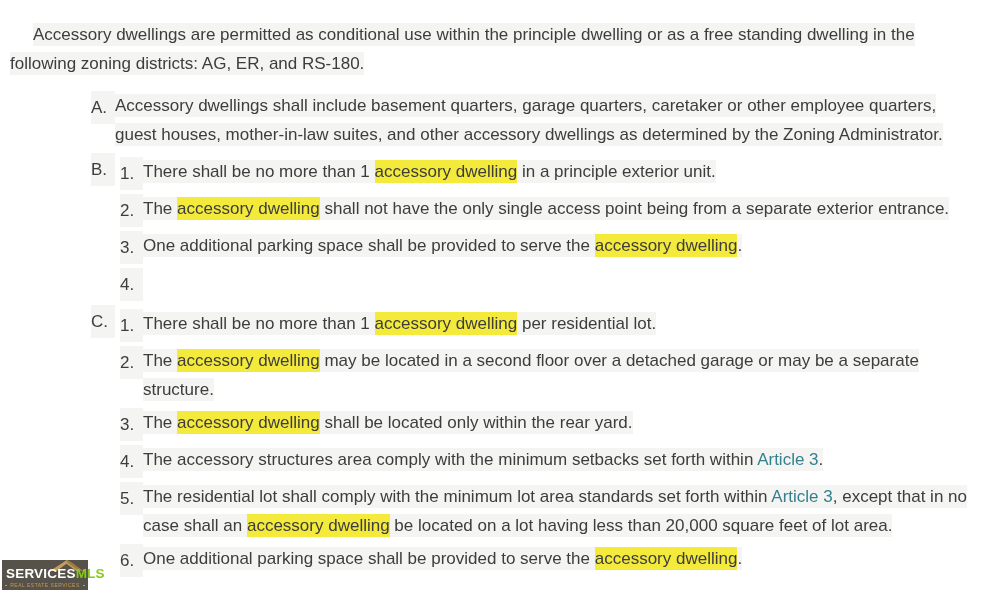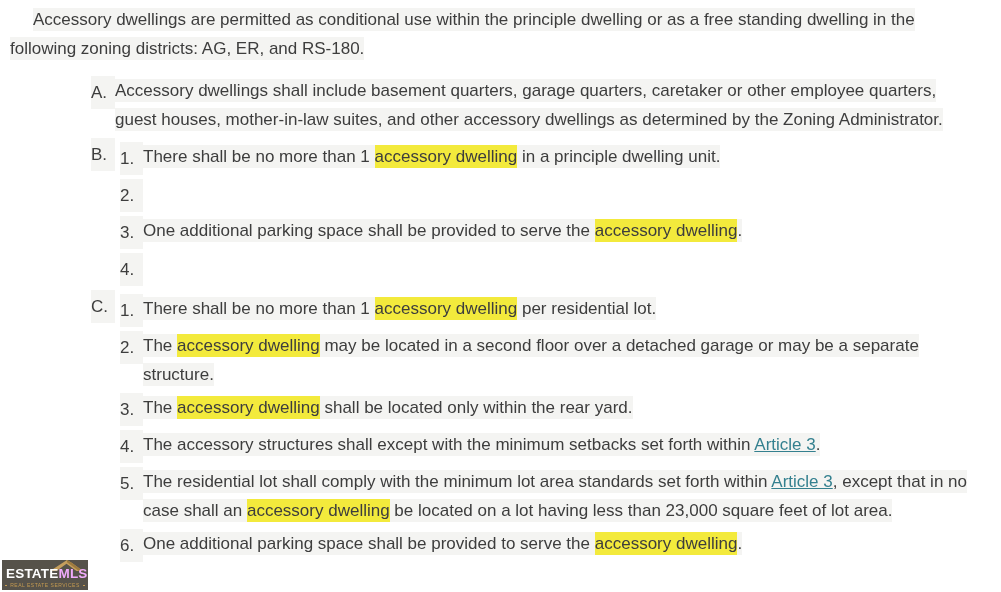--- a/index.html
+++ b/index.html
@@ -7,38 +7,37 @@
     width: 1001px; height: 592px;
     background: #ffffff;
     font-family: "Liberation Sans", "DejaVu Sans", sans-serif;
     color: var(--txt, #3d3d3d);
     overflow: hidden;
     position: relative;
   }
   .doc {
     width: 1001px; height: 592px;
     box-sizing: border-box;
-    padding: 5px 24px 0 10px;
+    padding: 20px 24px 0 10px;
     font-size: 17px;
     line-height: 29px;
   }
   .intro {
     margin: 0 0 13px 0;
     text-indent: 23px;
   }
   .seg {
     background: var(--linebg, #f4f4f2);
     padding: 2px 0;
     -webkit-box-decoration-break: clone;
     box-decoration-break: clone;
   }
   .seg.hl { background: var(--hl, #f3ea3c); text-align: right; }
   .seg.link {
     color: var(--link, #34808f);
-    text-decoration: underline;
     cursor: pointer;
   }
   .outline { padding-left: 81px; }
   .item { display: flex; align-items: flex-start; margin-bottom: 4px; }
   .item .marker { flex: 0 0 24px; }
   .item .content { flex: 1 1 auto; }
   .sublist { margin-top: 4px; }
   .sublist .item { margin-left: 5px; margin-bottom: 4px; }
   .sublist .item .marker { flex: 0 0 23px; }
   .sublist .item:last-child { margin-bottom: 0; }
@@ -57,21 +56,21 @@
   }
   .logo-name {
     position: absolute;
     left: 4px; top: 6px;
     font-size: 13.5px;
     font-weight: 700;
     letter-spacing: 0.2px;
     color: #ffffff;
     white-space: nowrap;
   }
-  .logo-name .mls { color: #f0abfc; }
+  .logo-name .mls { color: #84cc16; }
   .logo-tagline {
     position: absolute;
     left: 0; right: 0; bottom: 2px;
     display: flex; align-items: center; justify-content: center;
     font-size: 5px;
     letter-spacing: 0.5px;
     color: var(--gold, #c59b51);
     white-space: nowrap;
   }
   .logo-tagline::before, .logo-tagline::after {
@@ -92,24 +91,25 @@
           <span class="marker seg">A.</span>
           <span class="content"><span class="seg">Accessory dwellings shall include basement quarters, garage quarters, caretaker or other employee quarters, guest houses, mother-in-law suites, and other accessory dwellings as determined by the Zoning Administrator.</span></span>
         </div>
       </div>
       <div>
         <div class="item">
           <span class="marker seg">B.</span>
           <span class="content"><div class="sublist">
               <div class="item">
                 <span class="marker seg">1.</span>
-                <span class="content"><span class="seg">There shall be no more than 1 </span><span class="seg hl">accessory dwelling</span><span class="seg"> in a principle dwelling unit.</span></span>
+                <span class="content"><span class="seg">There shall be no more than 1 </span><span class="seg hl">accessory dwelling</span><span class="seg"> in a principle exterior unit.</span></span>
               </div>
               <div class="item">
                 <span class="marker seg">2.</span>
+                <span class="content"><span class="seg">The </span><span class="seg hl">accessory dwelling</span><span class="seg"> shall not have the only single access point being from a separate exterior entrance.</span></span>
               </div>
               <div class="item">
                 <span class="marker seg">3.</span>
                 <span class="content"><span class="seg">One additional parking space shall be provided to serve the </span><span class="seg hl">accessory dwelling</span><span class="seg">.</span></span>
               </div>
               <div class="item">
                 <span class="marker seg">4.</span>
               </div>
             </div></span>
         </div>
@@ -125,38 +125,38 @@
               <div class="item">
                 <span class="marker seg">2.</span>
                 <span class="content"><span class="seg">The </span><span class="seg hl">accessory dwelling</span><span class="seg"> may be located in a second floor over a detached garage or may be a separate structure.</span></span>
               </div>
               <div class="item">
                 <span class="marker seg">3.</span>
                 <span class="content"><span class="seg">The </span><span class="seg hl">accessory dwelling</span><span class="seg"> shall be located only within the rear yard.</span></span>
               </div>
               <div class="item">
                 <span class="marker seg">4.</span>
-                <span class="content"><span class="seg">The accessory structures shall except with the minimum setbacks set forth within </span><a class="seg link">Article 3</a><span class="seg">.</span></span>
+                <span class="content"><span class="seg">The accessory structures area comply with the minimum setbacks set forth within </span><a class="seg link">Article 3</a><span class="seg">.</span></span>
               </div>
               <div class="item">
                 <span class="marker seg">5.</span>
-                <span class="content"><span class="seg">The residential lot shall comply with the minimum lot area standards set forth within </span><a class="seg link">Article 3</a><span class="seg">, except that in no case shall an </span><span class="seg hl">accessory dwelling</span><span class="seg"> be located on a lot having less than 23,000 square feet of lot area.</span></span>
+                <span class="content"><span class="seg">The residential lot shall comply with the minimum lot area standards set forth within </span><a class="seg link">Article 3</a><span class="seg">, except that in no case shall an </span><span class="seg hl">accessory dwelling</span><span class="seg"> be located on a lot having less than 20,000 square feet of lot area.</span></span>
               </div>
               <div class="item">
                 <span class="marker seg">6.</span>
                 <span class="content"><span class="seg">One additional parking space shall be provided to serve the </span><span class="seg hl">accessory dwelling</span><span class="seg">.</span></span>
               </div>
             </div></span>
         </div>
       </div>
     </div>
 </div>
 
 <div class="logo">
   <span class="logo-roof">
     <svg width="33" height="11" viewBox="0 0 33 11">
       <polygon points="0,11 17,0 22,3 33,11 26.5,11 21,7 16.5,3.8 6.5,11" fill="#c59e5d"></polygon>
       <polygon points="17,0 22,3 33,11 29,11 20,4.6 17,2.2" fill="#9d7a3e"></polygon>
     </svg>
   </span>
-  <span class="logo-name"><span>ESTATE</span><span class="mls">MLS</span></span>
+  <span class="logo-name"><span>SERVICES</span><span class="mls">MLS</span></span>
   <span class="logo-tagline">REAL ESTATE SERVICES</span>
 </div>
 
 </body></html>

